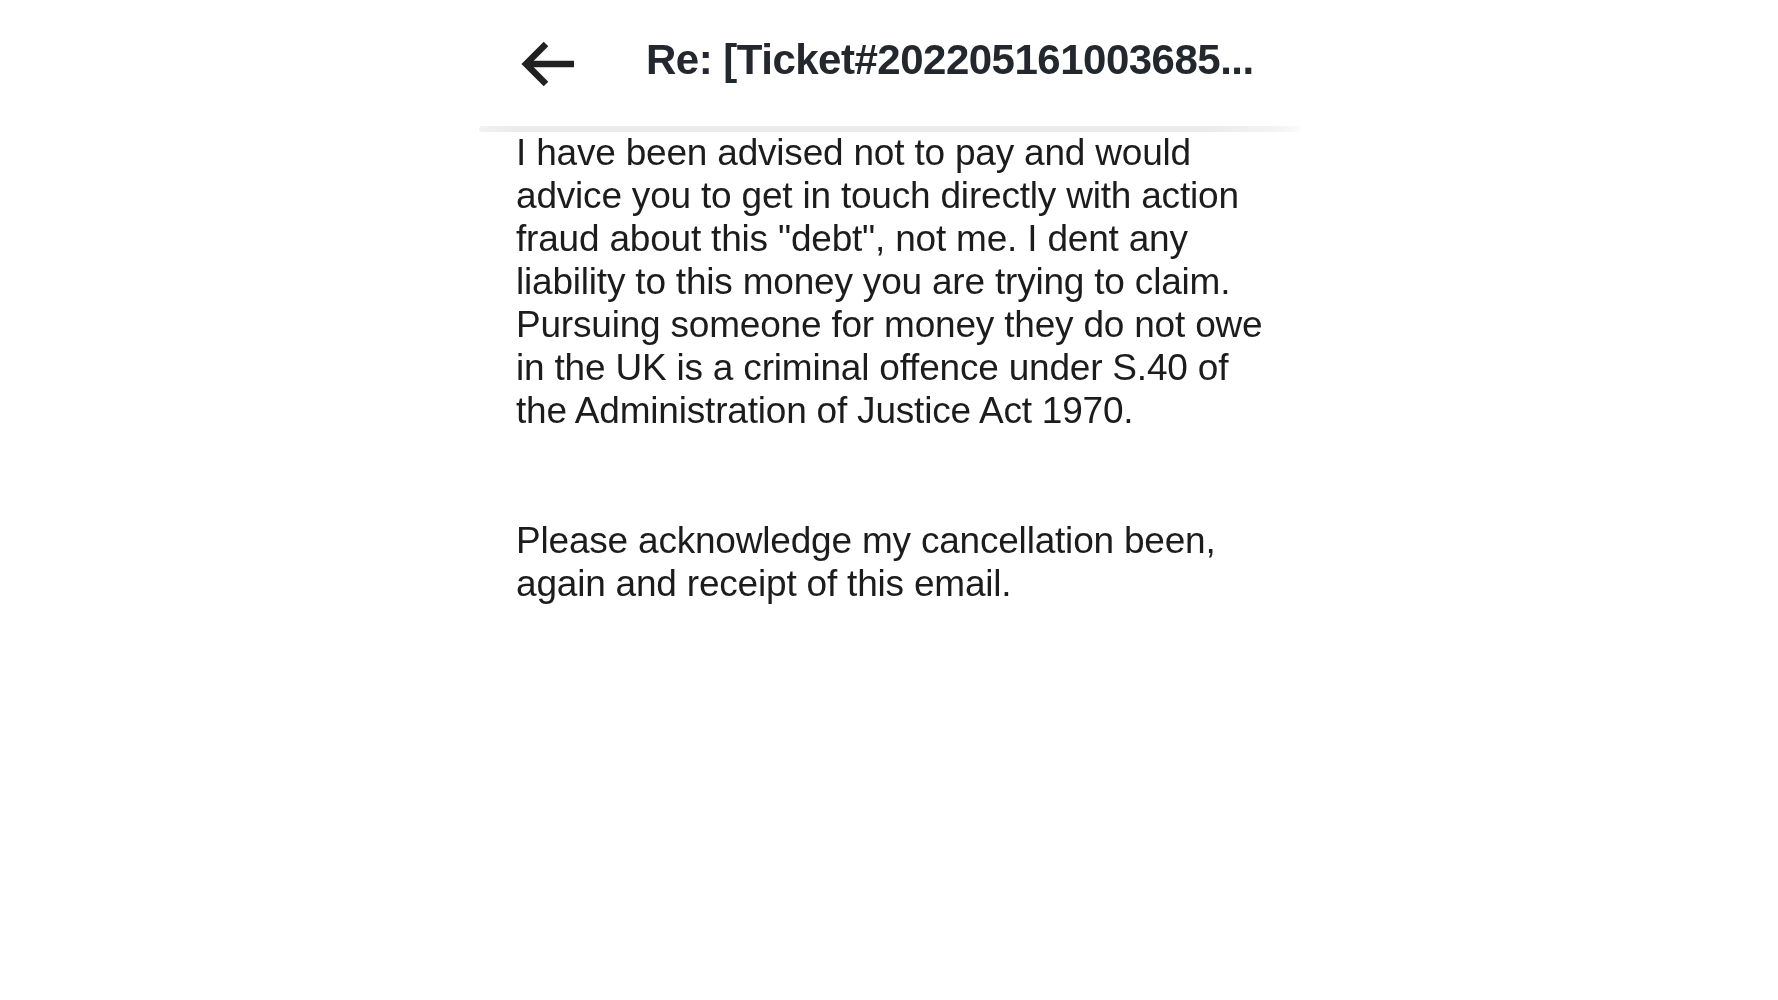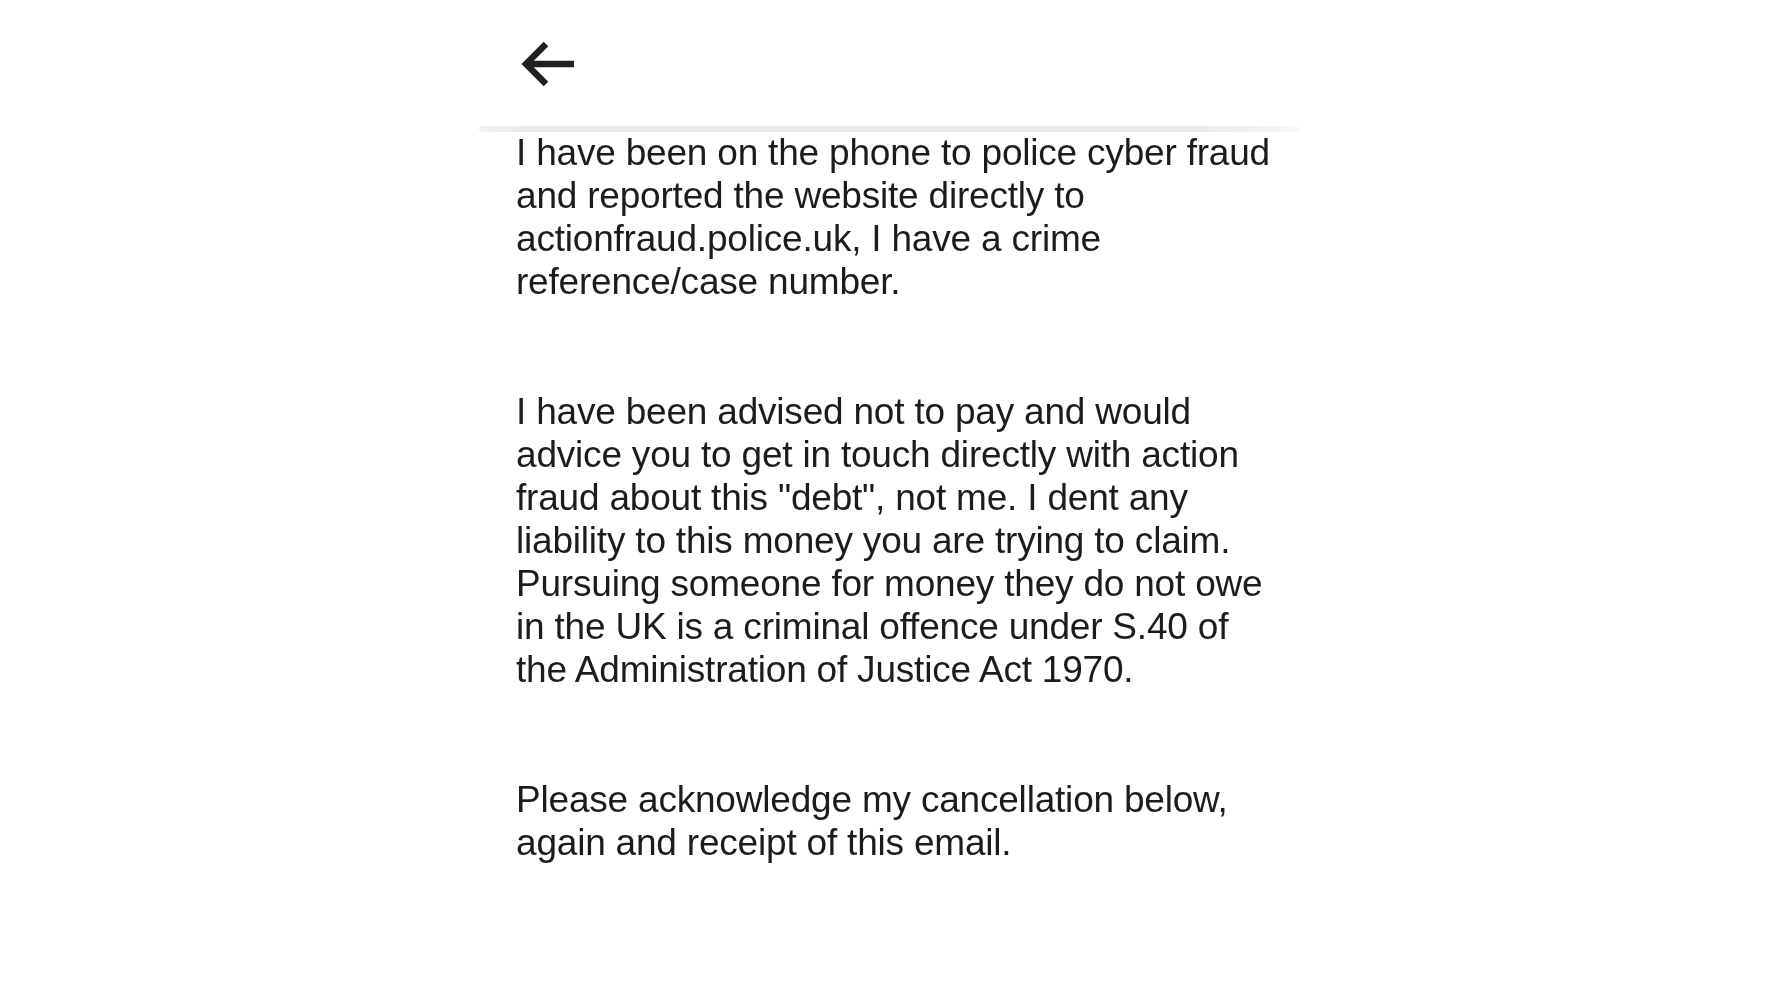--- a/index.html
+++ b/index.html
@@ -85,31 +85,28 @@
 
 <header class="app-header">
   <button class="back-button" aria-label="Back">
     <span>
       <svg width="58" height="48" viewBox="0 0 58 48" fill="none" xmlns="http://www.w3.org/2000/svg">
         <path d="M54 24 L8 24" stroke="#212121" stroke-width="6.5" stroke-linecap="butt"></path>
         <path d="M26 4 L6 24 L26 44" stroke="#212121" stroke-width="6.5" stroke-linecap="butt" stroke-linejoin="miter"></path>
       </svg>
     </span>
   </button>
+  <h1 class="header-title">Re: [Ticket#202205161003685...</h1>
 </header>
 
 <div class="header-divider"></div>
 
 <main class="email-body">
-  <p>I have been on the phone to police cyber fraud
-and reported the website directly to
-actionfraud.police.uk, I have a crime
-reference/case number.</p>
   <p>I have been advised not to pay and would
 advice you to get in touch directly with action
 fraud about this "debt", not me. I dent any
 liability to this money you are trying to claim.
 Pursuing someone for money they do not owe
 in the UK is a criminal offence under S.40 of
 the Administration of Justice Act 1970.</p>
-  <p>Please acknowledge my cancellation below,
+  <p>Please acknowledge my cancellation been,
 again and receipt of this email.</p>
 </main>
 
 </body></html>

